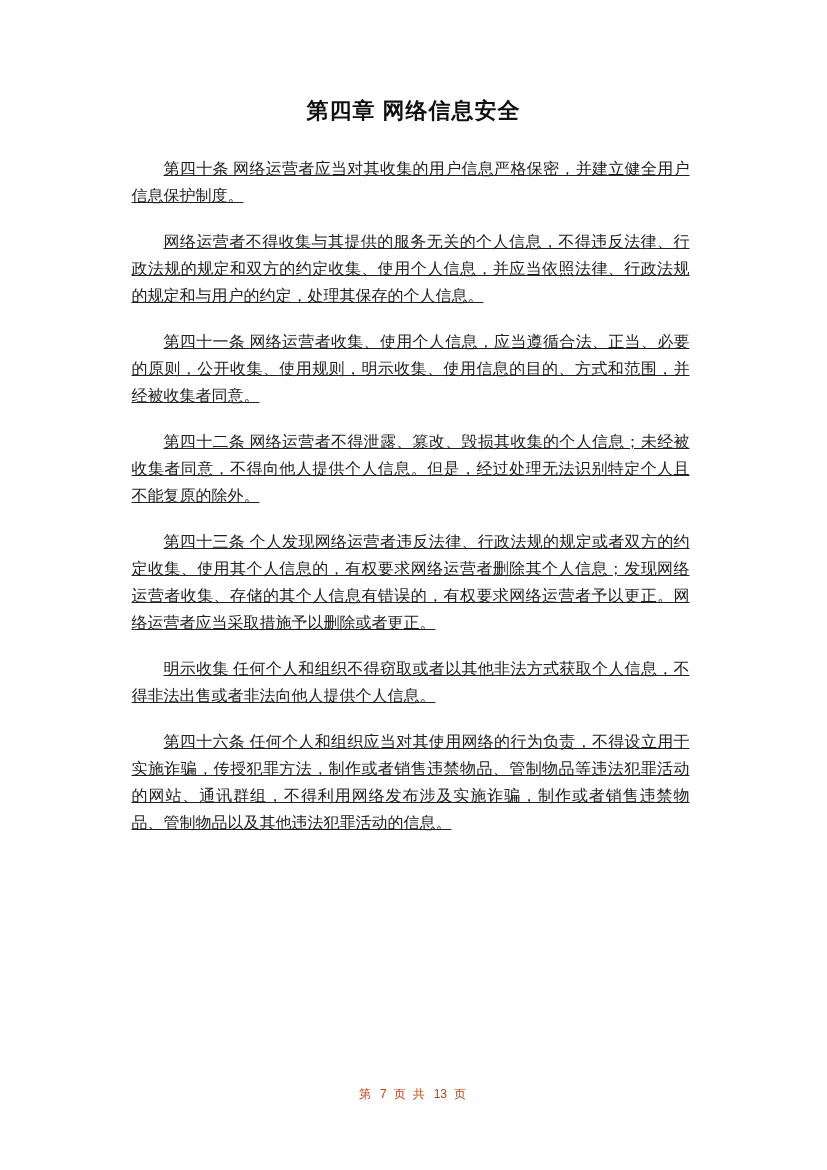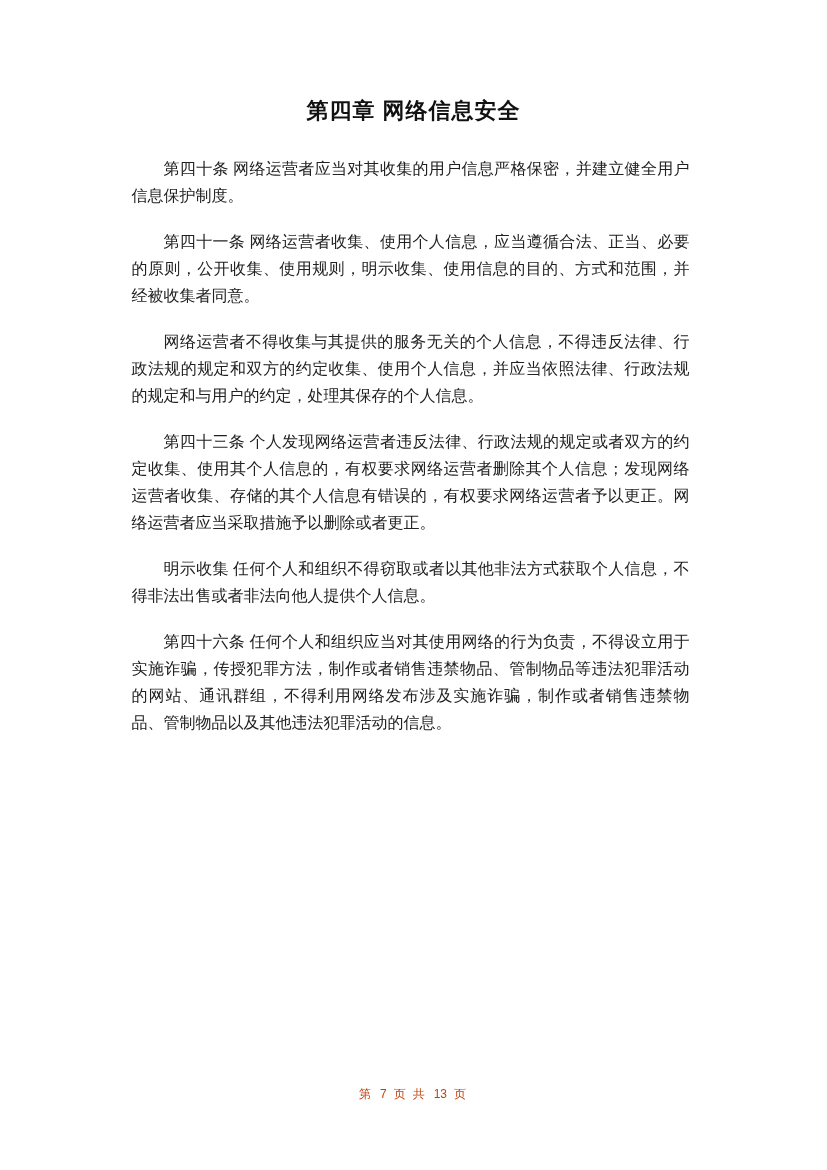--- a/index.html
+++ b/index.html
@@ -29,20 +29,21 @@
   }
   .content p {
     margin: 0 6px 19px 0;
     font-family: "Liberation Serif", "DejaVu Serif", serif;
     font-size: 16px;
     line-height: 27px;
     color: #212121;
     text-align: justify;
     text-indent: 2em;
     word-break: break-all;
+    text-decoration: underline;
   }
   .page-footer {
     position: absolute;
     left: 0;
     right: 0;
     bottom: 68px;
     text-align: center;
     font-family: "Liberation Serif", "DejaVu Serif", serif;
     font-size: 12px;
     line-height: 16px;
@@ -59,24 +60,25 @@
 </head>
 <body>
 
 <div class="page">
   <h1 class="doc-title">第四章 网络信息安全</h1>
 
   <div class="content">
 
       <p>第四十条 网络运营者应当对其收集的用户信息严格保密，并建立健全用户信息保护制度。</p>
 
+      <p>网络运营者不得收集与其提供的服务无关的个人信息，不得违反法律、行政法规的规定和双方的约定收集、使用个人信息，并应当依照法律、行政法规的规定和与用户的约定，处理其保存的个人信息。</p>
+
       <p>第四十一条 网络运营者收集、使用个人信息，应当遵循合法、正当、必要的原则，公开收集、使用规则，明示收集、使用信息的目的、方式和范围，并经被收集者同意。</p>
 
-      <p>网络运营者不得收集与其提供的服务无关的个人信息，不得违反法律、行政法规的规定和双方的约定收集、使用个人信息，并应当依照法律、行政法规的规定和与用户的约定，处理其保存的个人信息。</p>
-
+      <p>第四十二条 网络运营者不得泄露、篡改、毁损其收集的个人信息；未经被收集者同意，不得向他人提供个人信息。但是，经过处理无法识别特定个人且不能复原的除外。</p>
 
 
       <p>第四十三条 个人发现网络运营者违反法律、行政法规的规定或者双方的约定收集、使用其个人信息的，有权要求网络运营者删除其个人信息；发现网络运营者收集、存储的其个人信息有错误的，有权要求网络运营者予以更正。网络运营者应当采取措施予以删除或者更正。</p>
 
       <p>明示收集 任何个人和组织不得窃取或者以其他非法方式获取个人信息，不得非法出售或者非法向他人提供个人信息。</p>
 
 
       <p>第四十六条 任何个人和组织应当对其使用网络的行为负责，不得设立用于实施诈骗，传授犯罪方法，制作或者销售违禁物品、管制物品等违法犯罪活动的网站、通讯群组，不得利用网络发布涉及实施诈骗，制作或者销售违禁物品、管制物品以及其他违法犯罪活动的信息。</p>
 
     </div>

